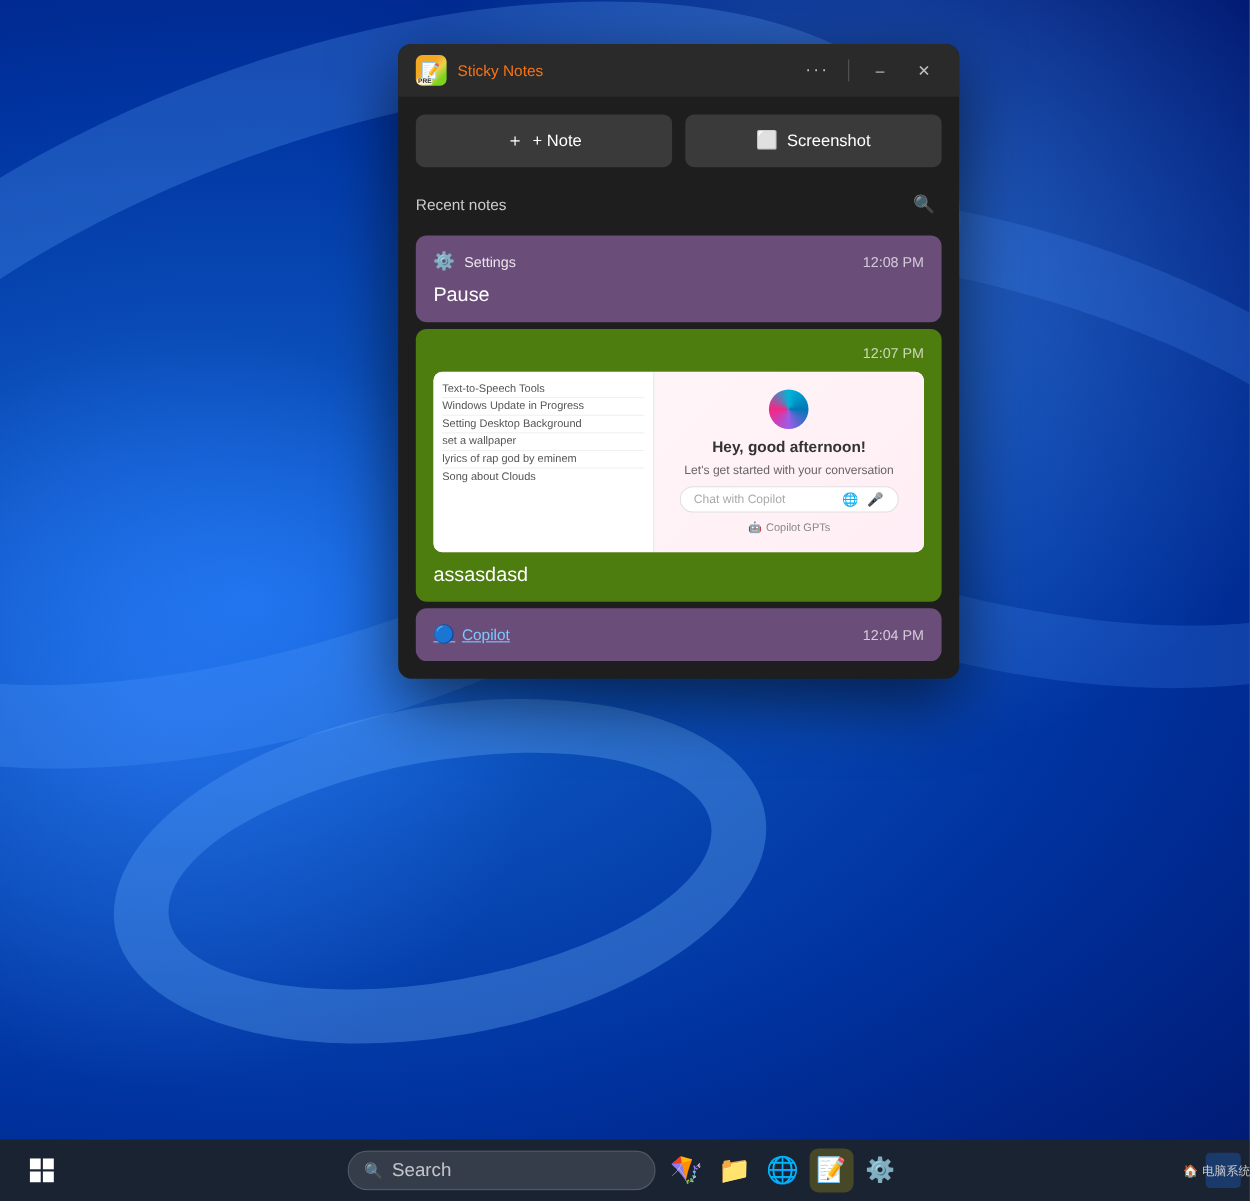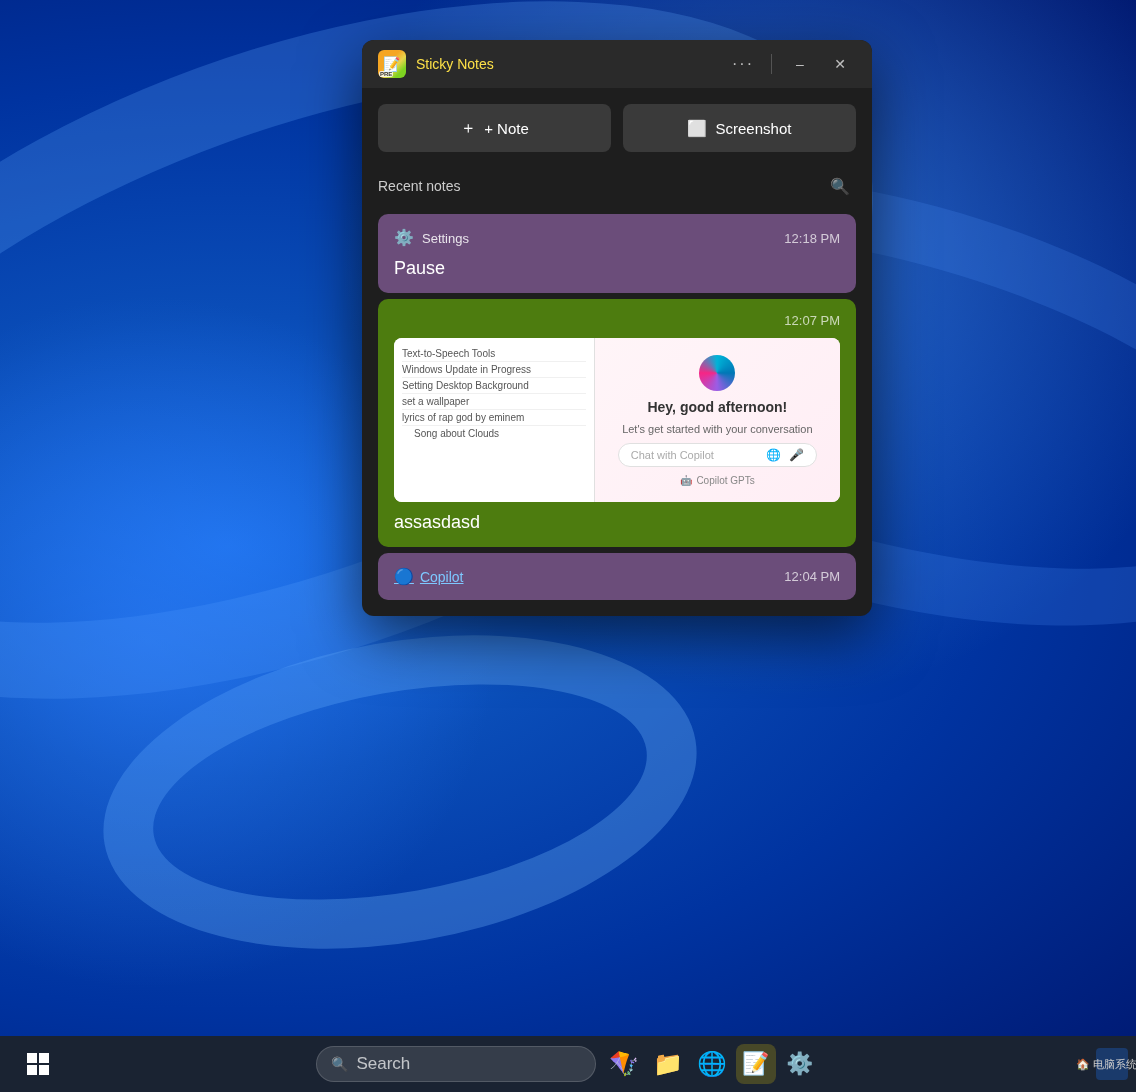--- a/index.html
+++ b/index.html
@@ -188,21 +188,21 @@
       bottom: 1px;
       left: 1px;
       font-size: 6px;
       color: #333;
       font-weight: bold;
       background: rgba(255,255,255,0.8);
       padding: 0 1px;
       border-radius: 2px;
     }
     .title-text {
-      color: #fde047;
+      color: #f97316;
       font-size: 14px;
       font-weight: 400;
       flex: 1;
     }
     .title-controls {
       display: flex;
       align-items: center;
       gap: 8px;
     }
     .title-ctrl-btn {
@@ -403,21 +403,21 @@
       display: flex;
       align-items: center;
       gap: 4px;
     }
     .ss-list-item {
       font-size: 10px;
       color: #555;
       padding: 2px 0;
       border-bottom: 1px solid #f0f0f0;
     }
-    .ss-list-item:last-child { border-bottom: none; margin-left: 12px; }
+    .ss-list-item:last-child { border-bottom: none; }
 
     .note-text-bottom {
       color: #fff;
       font-size: 18px;
       font-weight: 400;
       margin-top: 10px;
     }
 
     
     .note-purple-bottom {
@@ -513,21 +513,21 @@
     </div>
 
     <div class="notes-list">
 
       <div class="note-card note-purple">
         <div class="note-header">
           <div class="note-source">
             <span class="note-source-icon">⚙️</span>
             <span class="note-source-name">Settings</span>
           </div>
-          <span class="note-time">12:18 PM</span>
+          <span class="note-time">12:08 PM</span>
         </div>
         <div class="note-content">Pause</div>
       </div>
 
       <div class="note-card note-dark">
         <div class="note-header">
           <div class="note-source"></div>
           <span class="note-time">12:07 PM</span>
         </div>
 

